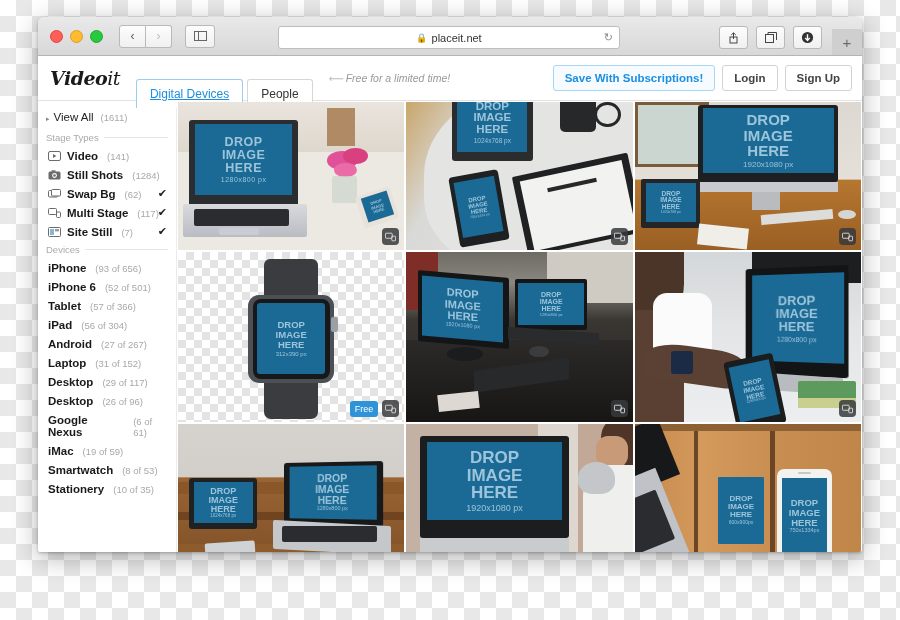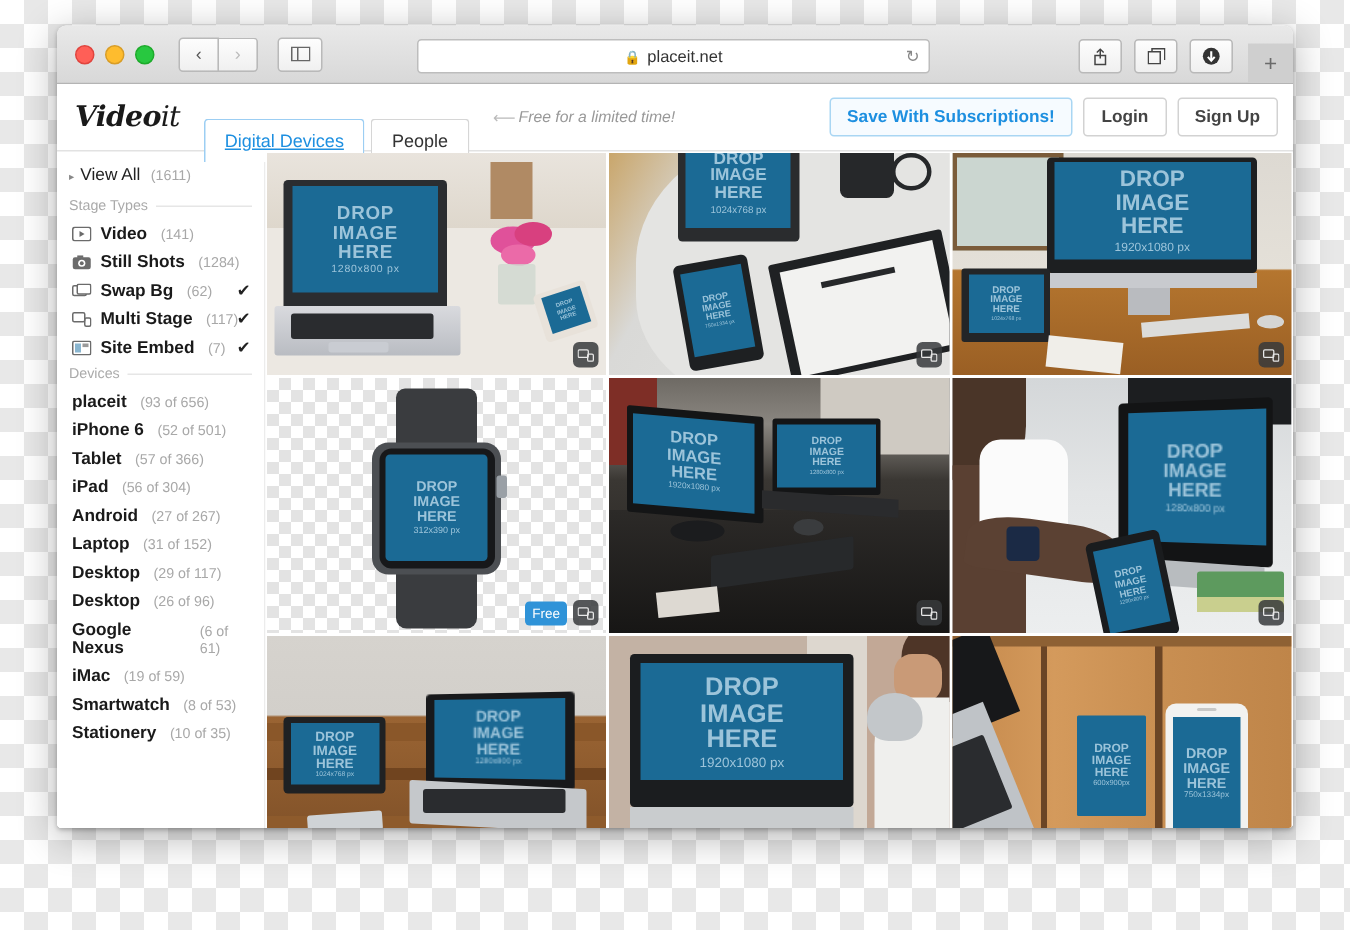--- a/index.html
+++ b/index.html
@@ -341,32 +341,32 @@
       </div>
 
       <div class="srow">
         <span class="ic">
           <svg width="13" height="10" viewBox="0 0 13 10">
               <rect x="0.5" y="0.5" width="12" height="9" rx="1" fill="none" stroke="#6b6b6b"></rect>
               <rect x="2" y="2" width="4" height="6" fill="#8ab6d0"></rect>
               <rect x="7" y="2" width="4" height="2.4" fill="#9a9a9a"></rect>
             </svg>
         </span>
-        <span class="nm">Site Embed</span>
+        <span class="nm">Site Still</span>
         <span class="cnt">(7)</span>
         <span class="chk">✔</span>
       </div>
 
       <div class="secthead">
         <span>Devices</span>
         <span class="line"></span>
       </div>
 
       <div class="srow">
-        <span class="nm">placeit</span>
+        <span class="nm">iPhone</span>
         <span class="cnt">(93 of 656)</span>
       </div>
       <div class="srow">
         <span class="nm">iPhone 6</span>
         <span class="cnt">(52 of 501)</span>
       </div>
       <div class="srow">
         <span class="nm">Tablet</span>
         <span class="cnt">(57 of 366)</span>
       </div>

